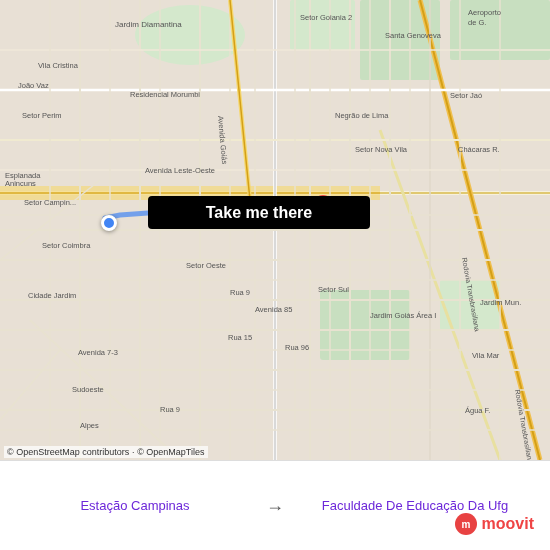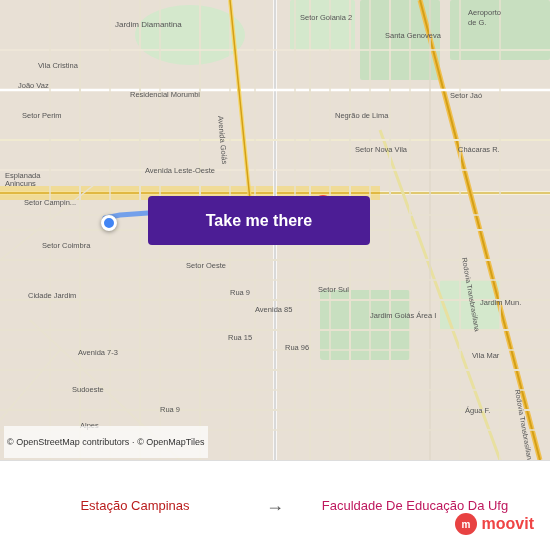--- a/index.html
+++ b/index.html
@@ -24,22 +24,22 @@
       position: absolute;
       top: 0; left: 0;
       width: 100%; height: 100%;
     }
 
     #take-me-there-btn {
       position: absolute;
       top: 196px;
       left: 148px;
       width: 222px;
-      height: 49px;
-      background-color: #4c1d95;
+      height: 33px;
+      background-color: #000000;
       color: white;
       border: none;
       border-radius: 4px;
       font-size: 16px;
       font-weight: bold;
       cursor: pointer;
       z-index: 10;
       display: flex;
       align-items: center;
       justify-content: center;
@@ -68,52 +68,52 @@
     }
 
     #attribution {
       position: absolute;
       bottom: 2px;
       left: 4px;
       font-size: 9px;
       color: #333;
       z-index: 10;
       background: rgba(255,255,255,0.7);
-      padding: 11px 3px;
+      padding: 1px 3px;
     }
 
     #bottom-bar {
       width: 550px;
       height: 90px;
       background-color: white;
       display: flex;
       align-items: center;
       padding: 0 16px;
       border-top: 1px solid #ddd;
     }
 
     #origin-label {
       font-size: 13px;
       font-weight: 500;
-      color: #b91c1c;
+      color: #6d28d9;
       flex: 1;
       text-align: center;
     }
 
     #arrow-icon {
       font-size: 18px;
       color: #555;
       margin: 0 12px;
       flex-shrink: 0;
     }
 
     #dest-label {
       font-size: 13px;
       font-weight: 500;
-      color: #be185d;
+      color: #6d28d9;
       flex: 1;
       text-align: center;
     }
 
     #moovit-logo {
       position: absolute;
       bottom: 14px;
       right: 16px;
       display: flex;
       align-items: center;

